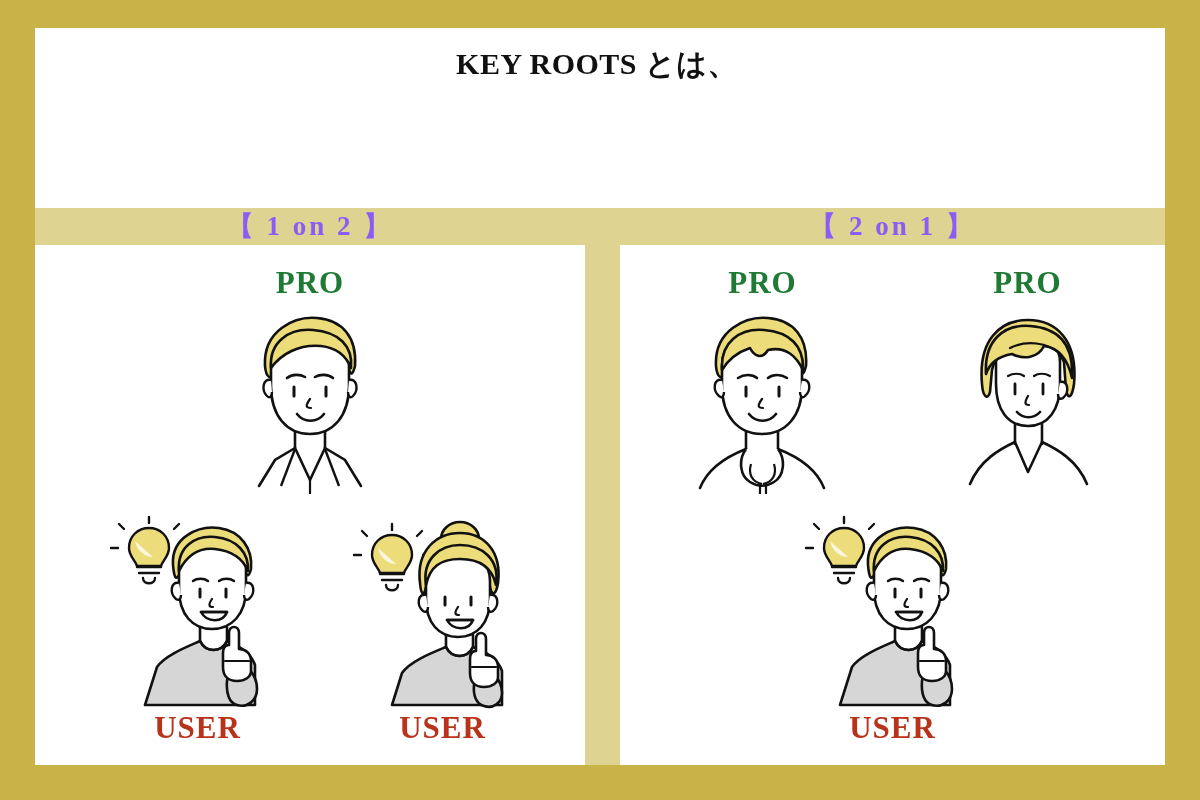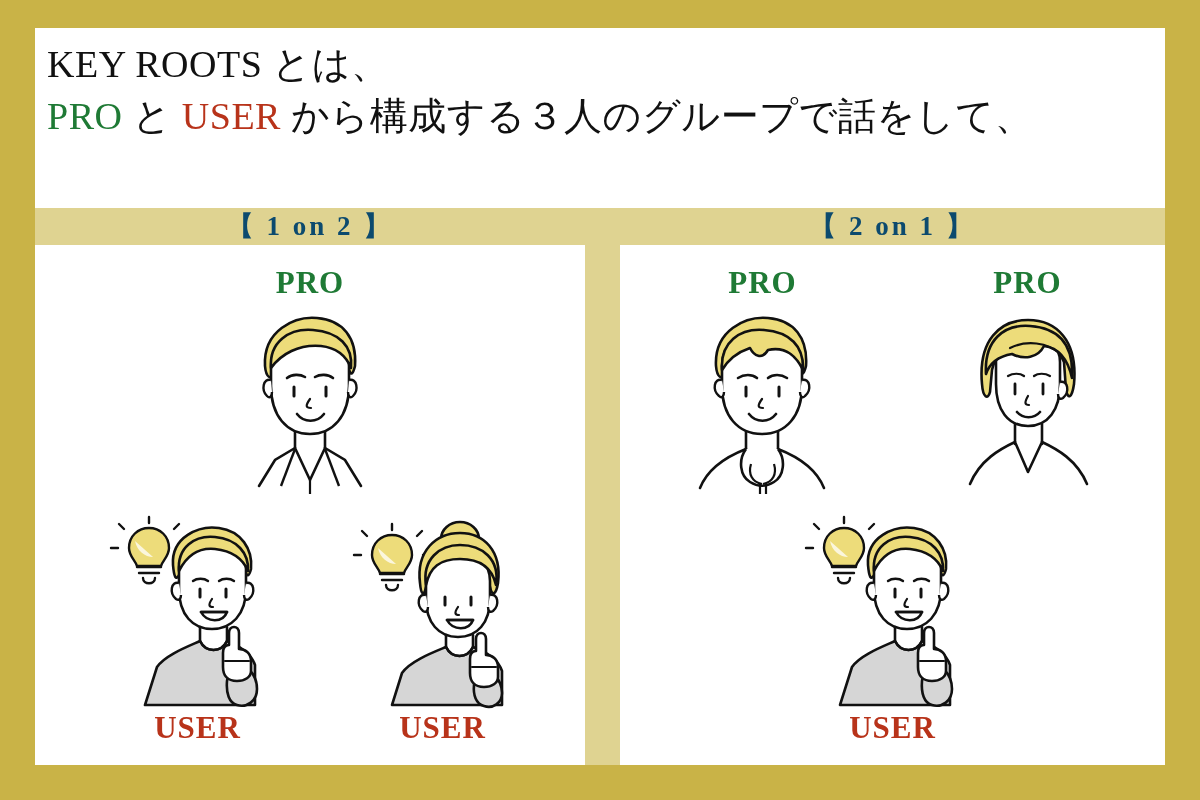--- a/index.html
+++ b/index.html
@@ -34,26 +34,27 @@
   }
 
   
   #headline {
     position: absolute;
     left: 12px;
     top: 10px;
     width: 1100px;
   }
   .hl-line {
-    font-size: 38px;
+    font-size: 30px;
     line-height: 52px;
     color: #111111;
-    font-weight: 400;
+    font-weight: 700;
     letter-spacing: 0.5px;
     white-space: nowrap;
+    text-align: center;
   }
   .hl-pro  { color: #1F7A35; }
   .hl-user { color: #B8331A; }
 
   
   #band {
     position: absolute;
     left: 0px;
     top: 180px;
     width: 1130px;
@@ -71,21 +72,21 @@
   }
 
   .section-title {
     position: absolute;
     top: 178px;
     height: 40px;
     line-height: 40px;
     text-align: center;
     font-size: 27px;
     font-weight: 700;
-    color: #0c4a6e;
+    color: #8b5cf6;
     letter-spacing: 3px;
     white-space: nowrap;
   }
   #title-left  { left: 0px;   width: 550px; }
   #title-right { left: 585px; width: 545px; }
 
   
   .panel {
     position: absolute;
     top: 217px;
@@ -125,21 +126,20 @@
   #p-r-user .role-label { margin-top: 2px; }
 </style>
 </head>
 <body>
 
 <div id="poster">
   <div id="card">
 
     <div id="headline">
       <div class="hl-line">KEY ROOTS とは、</div>
-      <div class="hl-line"><span class="hl-pro">PRO</span><span> と </span><span class="hl-user">USER</span><span> から構成する３人のグループで話をして、</span></div>
     </div>
 
     <div id="band"></div>
     <div id="divider"></div>
 
     <div class="section-title" id="title-left">【 1 on 2 】</div>
     <div class="section-title" id="title-right">【 2 on 1 】</div>
 
     <div class="panel" id="panel-left">
 

